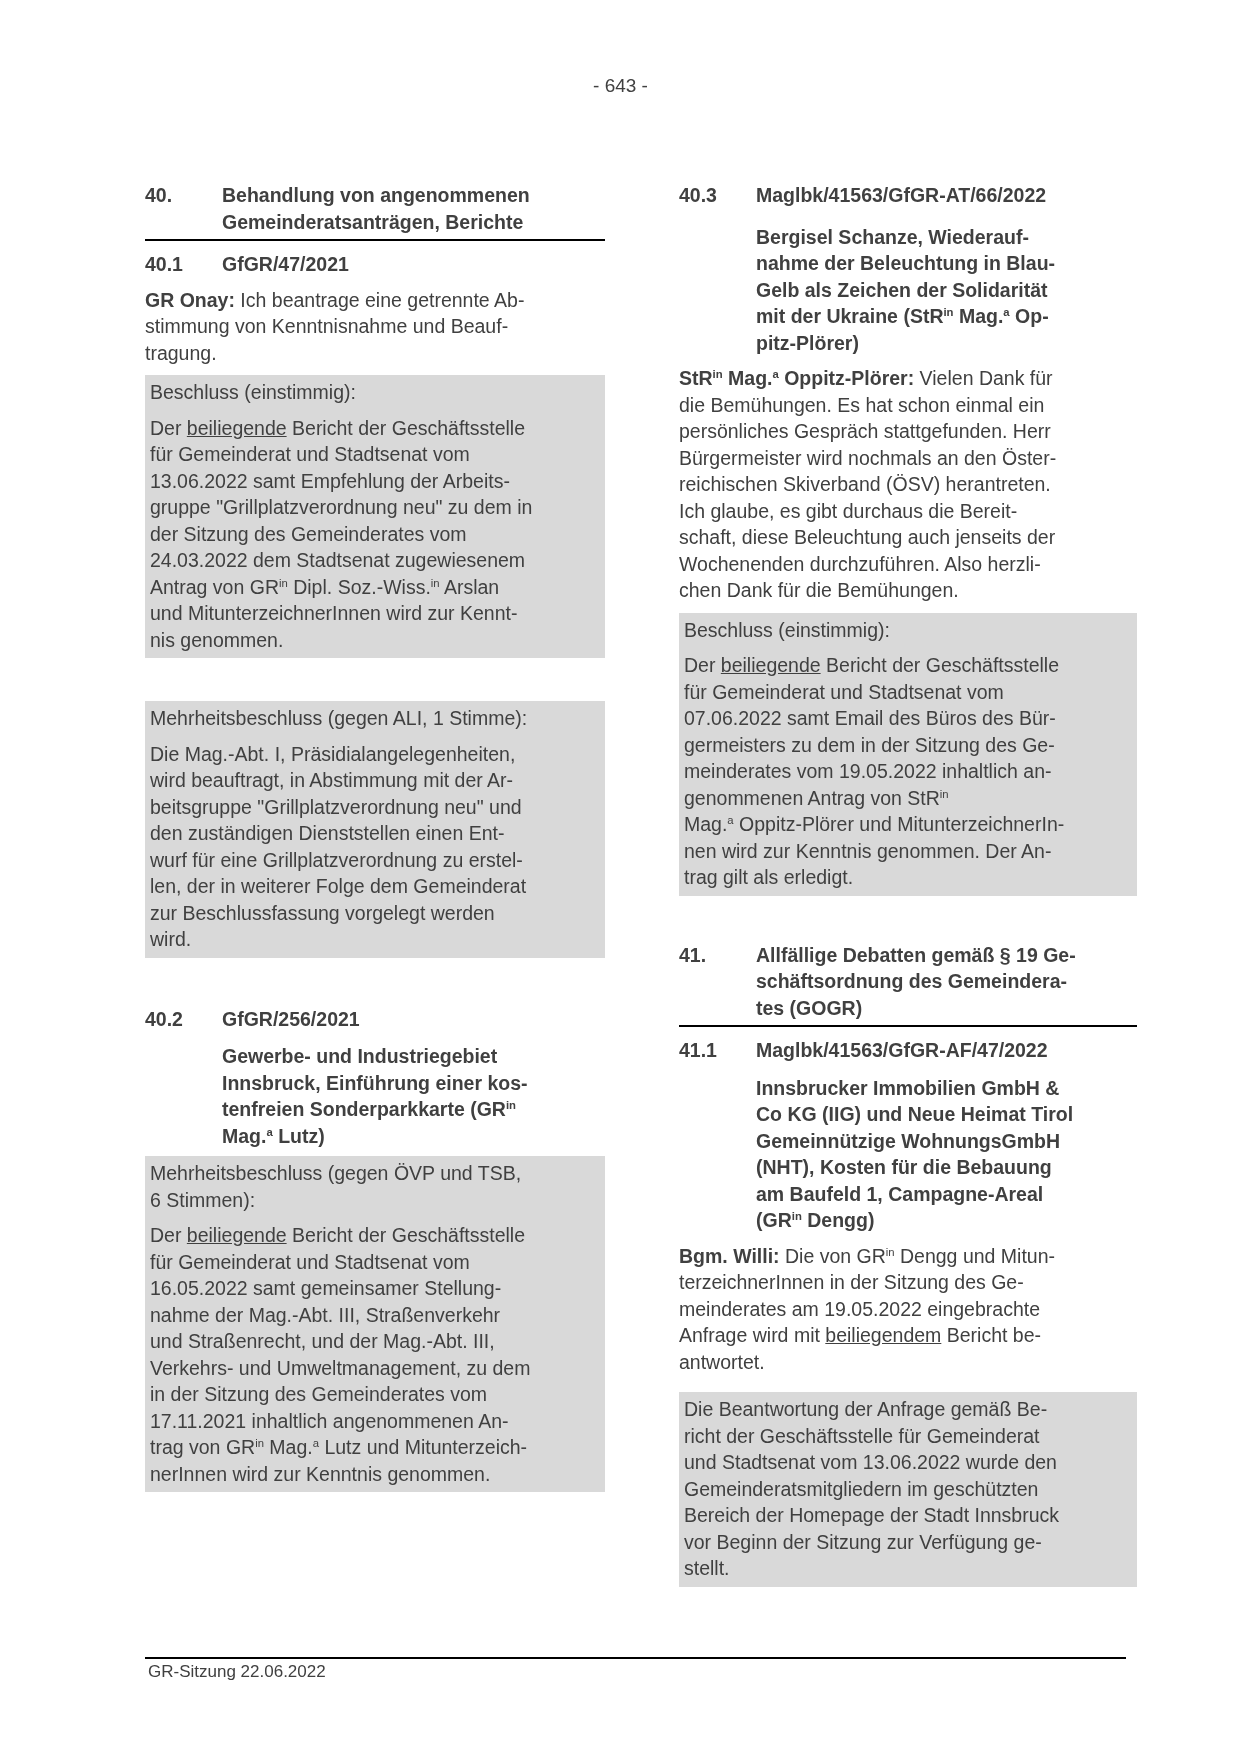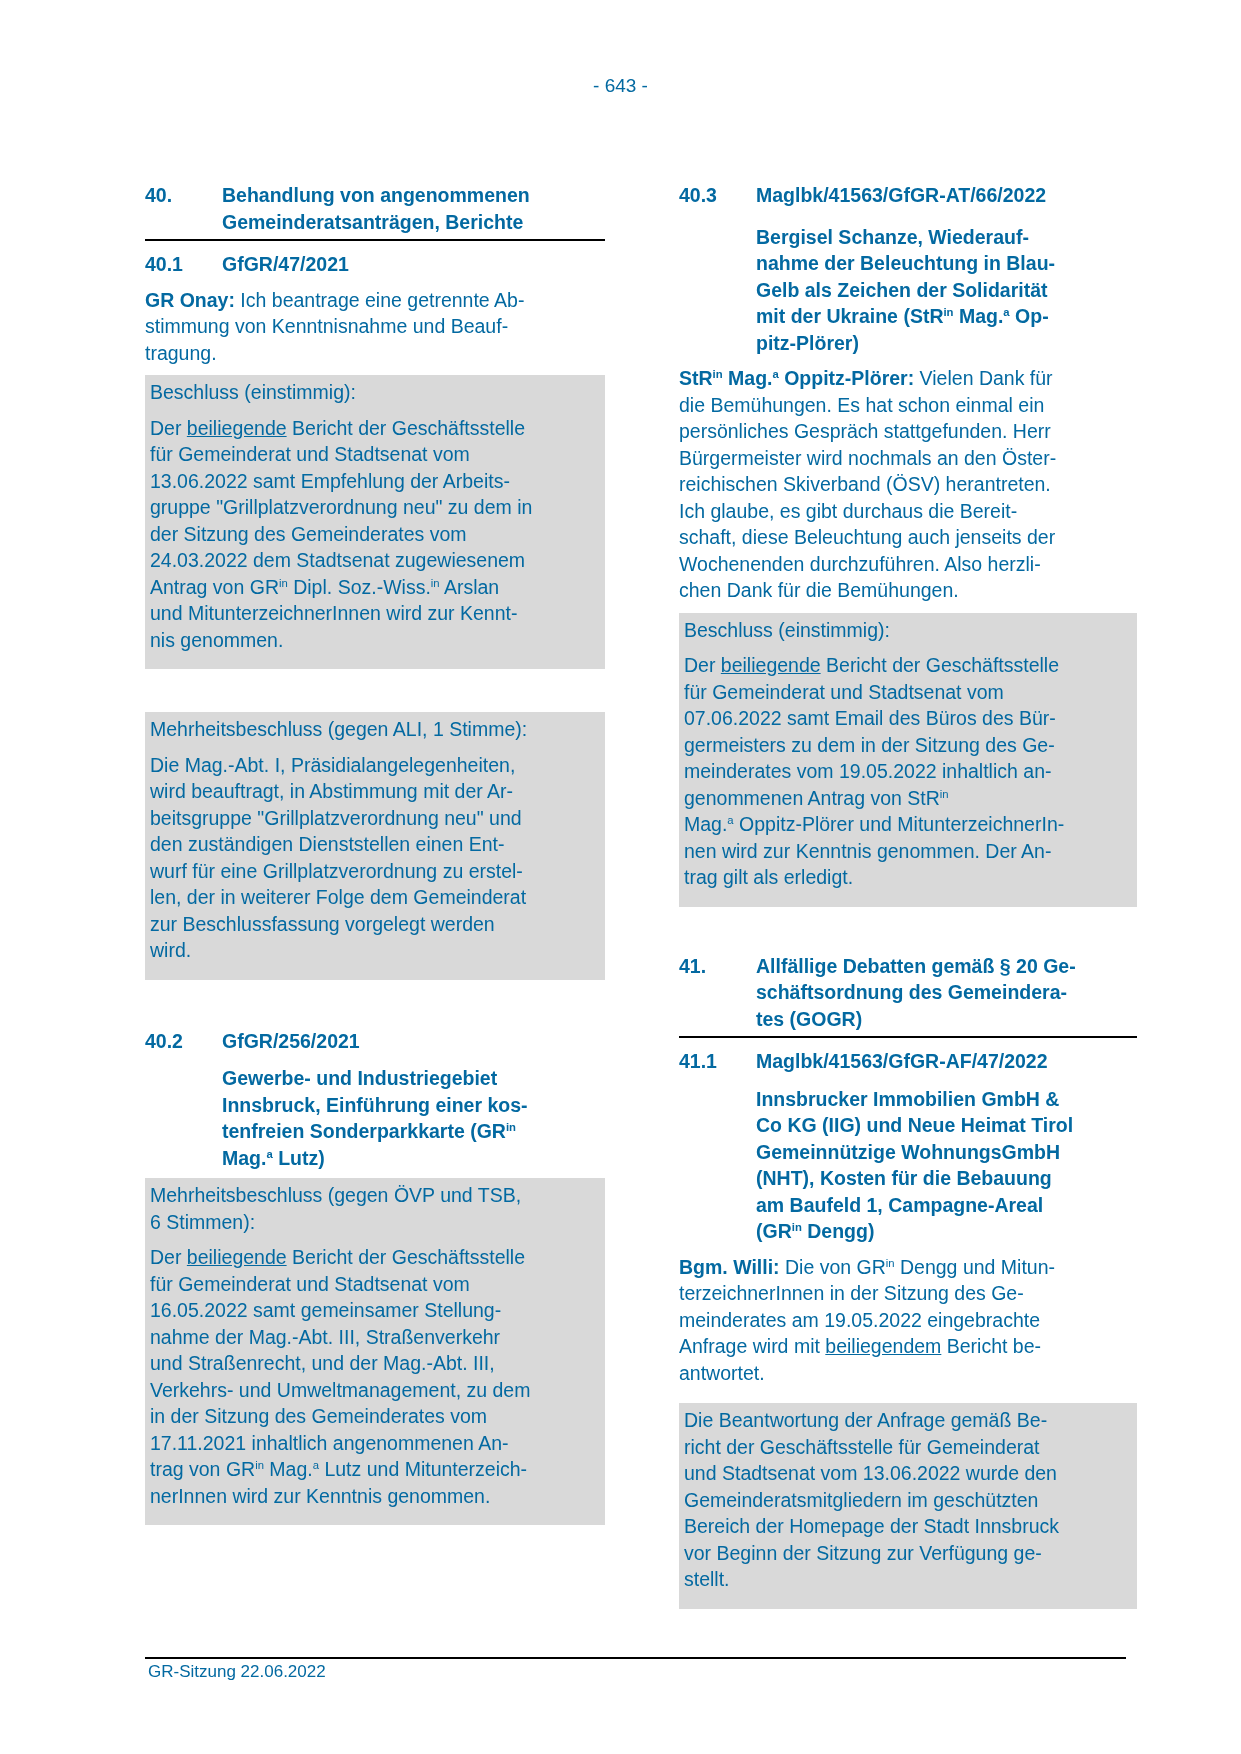--- a/index.html
+++ b/index.html
@@ -2,21 +2,21 @@
 <html lang="de"><head>
 <meta charset="utf-8">
 <title>GR-Sitzung 22.06.2022 – Seite 643</title>
 <style>
   html, body { margin: 0; padding: 0; background: #ffffff; }
   .page {
     position: relative;
     width: 1241px;
     height: 1754px;
     background: #ffffff;
-    color: #0369a1;
+    color: #404040;
     font-family: "Liberation Sans", sans-serif;
     overflow: hidden;
     border-radius: 6px;
   }
   .pagenum {
     position: absolute;
     top: 75px; left: 0;
     width: 100%;
     text-align: center;
     font-size: 19px;
@@ -38,21 +38,21 @@
 
   .title {
     margin-left: 77px;
     font-weight: bold;
     white-space: pre-line;
   }
   .para { white-space: pre-line; }
 
   .graybox {
     background: #d9d9d9;
-    padding: 4px 6px 16px 5px;
+    padding: 4px 6px 5px 5px;
   }
   .boxtitle { white-space: pre-line; }
   .boxbody  { margin-top: 9px; white-space: pre-line; }
 
   sup { font-size: 0.58em; line-height: 0; vertical-align: super; }
 
   
   .sp-a    { margin-top: 10px; }  
   .sp-b    { margin-top: 11px; }  
   .sp-c    { margin-top: 9px;  }  
@@ -183,21 +183,21 @@
 germeisters zu dem in der Sitzung des Ge-
 meinderates vom 19.05.2022 inhaltlich an-
 genommenen Antrag von StR</span><sup>in</sup><span>
 Mag.</span><sup>a</sup><span> Oppitz-Plörer und MitunterzeichnerIn-
 nen wird zur Kenntnis genommen. Der An-
 trag gilt als erledigt.</span></div>
     </div>
 
     <div class="hrow ruled sp-h41">
       <span class="num">41.</span>
-      <span class="txt">Allfällige Debatten gemäß § 20 Ge-
+      <span class="txt">Allfällige Debatten gemäß § 19 Ge-
 schäftsordnung des Gemeindera-
 tes (GOGR)</span>
     </div>
 
     <div class="hrow sp-a">
       <span class="num">41.1</span>
       <span class="txt">Maglbk/41563/GfGR-AF/47/2022</span>
     </div>
 
     <div class="title sp-b"><span>Innsbrucker Immobilien GmbH &amp;

